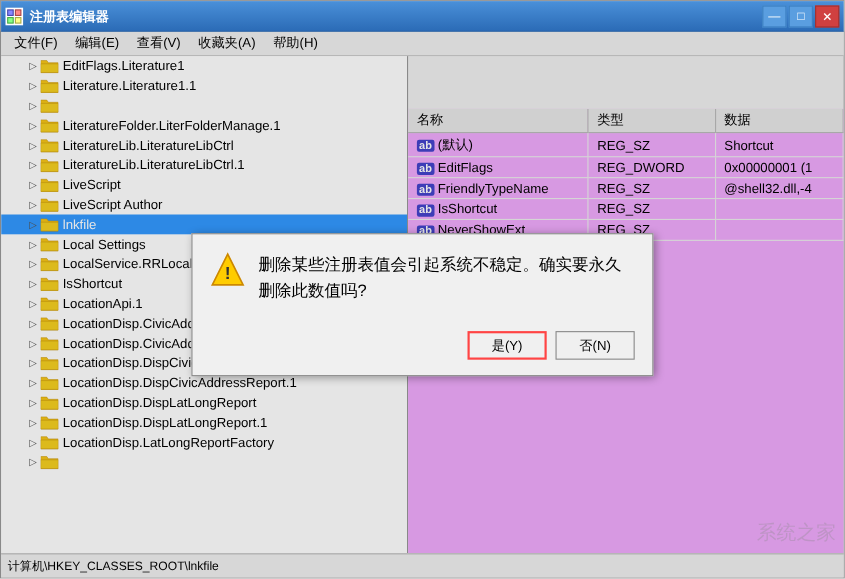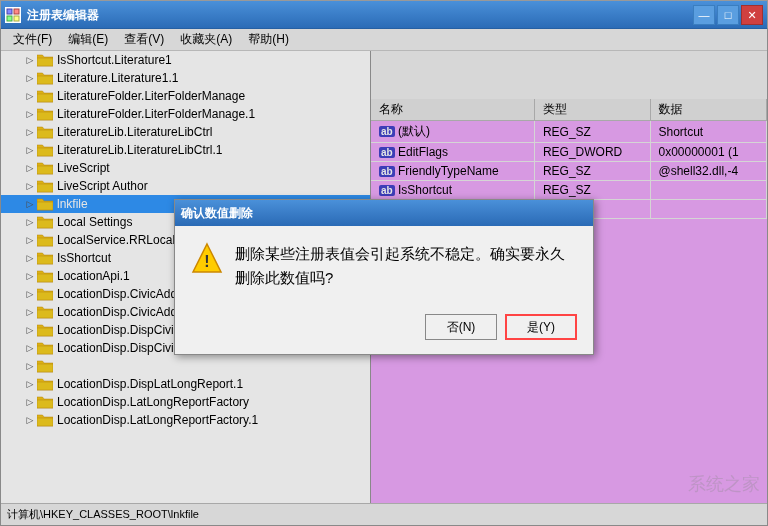--- a/index.html
+++ b/index.html
@@ -304,41 +304,40 @@
 
       <div class="tree-pane">
       <div class="tree-item" style="padding-left: 24px;">
             <span class="expand-arrow">▷</span>
             <span style="display: inline-flex; align-items: center; margin-right: 4px;">
               <svg width="16" height="14" viewBox="0 0 16 14">
       <path d="M0,3 L0,13 L16,13 L16,4 L7,4 L5.5,2 L0,2 Z" fill="#f5c518" stroke="#c8960c" stroke-width="0.5"></path>
       <path d="M0,5 L16,5 L16,13 L0,13 Z" fill="#f5d020" stroke="#c8960c" stroke-width="0.5"></path>
     </svg>
             </span>
-            <span>IsShortcut.Literature1</span>
+            <span>EditFlags.Literature1</span>
           </div>
           <div class="tree-item" style="padding-left: 24px;">
             <span class="expand-arrow">▷</span>
             <span style="display: inline-flex; align-items: center; margin-right: 4px;">
               <svg width="16" height="14" viewBox="0 0 16 14">
       <path d="M0,3 L0,13 L16,13 L16,4 L7,4 L5.5,2 L0,2 Z" fill="#f5c518" stroke="#c8960c" stroke-width="0.5"></path>
       <path d="M0,5 L16,5 L16,13 L0,13 Z" fill="#f5d020" stroke="#c8960c" stroke-width="0.5"></path>
     </svg>
             </span>
             <span>Literature.Literature1.1</span>
           </div>
           <div class="tree-item" style="padding-left: 24px;">
             <span class="expand-arrow">▷</span>
             <span style="display: inline-flex; align-items: center; margin-right: 4px;">
               <svg width="16" height="14" viewBox="0 0 16 14">
       <path d="M0,3 L0,13 L16,13 L16,4 L7,4 L5.5,2 L0,2 Z" fill="#f5c518" stroke="#c8960c" stroke-width="0.5"></path>
       <path d="M0,5 L16,5 L16,13 L0,13 Z" fill="#f5d020" stroke="#c8960c" stroke-width="0.5"></path>
     </svg>
             </span>
-            <span>LiteratureFolder.LiterFolderManage</span>
           </div>
           <div class="tree-item" style="padding-left: 24px;">
             <span class="expand-arrow">▷</span>
             <span style="display: inline-flex; align-items: center; margin-right: 4px;">
               <svg width="16" height="14" viewBox="0 0 16 14">
       <path d="M0,3 L0,13 L16,13 L16,4 L7,4 L5.5,2 L0,2 Z" fill="#f5c518" stroke="#c8960c" stroke-width="0.5"></path>
       <path d="M0,5 L16,5 L16,13 L0,13 Z" fill="#f5d020" stroke="#c8960c" stroke-width="0.5"></path>
     </svg>
             </span>
             <span>LiteratureFolder.LiterFolderManage.1</span>
@@ -474,20 +473,21 @@
             <span>LocationDisp.DispCivicAddressReport.1</span>
           </div>
           <div class="tree-item" style="padding-left: 24px;">
             <span class="expand-arrow">▷</span>
             <span style="display: inline-flex; align-items: center; margin-right: 4px;">
               <svg width="16" height="14" viewBox="0 0 16 14">
       <path d="M0,3 L0,13 L16,13 L16,4 L7,4 L5.5,2 L0,2 Z" fill="#f5c518" stroke="#c8960c" stroke-width="0.5"></path>
       <path d="M0,5 L16,5 L16,13 L0,13 Z" fill="#f5d020" stroke="#c8960c" stroke-width="0.5"></path>
     </svg>
             </span>
+            <span>LocationDisp.DispLatLongReport</span>
           </div>
           <div class="tree-item" style="padding-left: 24px;">
             <span class="expand-arrow">▷</span>
             <span style="display: inline-flex; align-items: center; margin-right: 4px;">
               <svg width="16" height="14" viewBox="0 0 16 14">
       <path d="M0,3 L0,13 L16,13 L16,4 L7,4 L5.5,2 L0,2 Z" fill="#f5c518" stroke="#c8960c" stroke-width="0.5"></path>
       <path d="M0,5 L16,5 L16,13 L0,13 Z" fill="#f5d020" stroke="#c8960c" stroke-width="0.5"></path>
     </svg>
             </span>
             <span>LocationDisp.DispLatLongReport.1</span>
@@ -503,21 +503,20 @@
             <span>LocationDisp.LatLongReportFactory</span>
           </div>
           <div class="tree-item" style="padding-left: 24px;">
             <span class="expand-arrow">▷</span>
             <span style="display: inline-flex; align-items: center; margin-right: 4px;">
               <svg width="16" height="14" viewBox="0 0 16 14">
       <path d="M0,3 L0,13 L16,13 L16,4 L7,4 L5.5,2 L0,2 Z" fill="#f5c518" stroke="#c8960c" stroke-width="0.5"></path>
       <path d="M0,5 L16,5 L16,13 L0,13 Z" fill="#f5d020" stroke="#c8960c" stroke-width="0.5"></path>
     </svg>
             </span>
-            <span>LocationDisp.LatLongReportFactory.1</span>
           </div>
         </div>
 
       <div class="right-pane">
         <table class="registry-table">
           <thead>
             <tr>
               <th>名称</th>
               <th>类型</th>
               <th>数据</th>
@@ -554,33 +553,30 @@
       </div>
     </div>
 
     <div class="status-bar">
       <span>计算机\HKEY_CLASSES_ROOT\lnkfile</span>
     </div>
   </div>
 
   <div class="overlay">
     <div class="dialog">
-      <div class="dialog-title-bar">
-        <span>确认数值删除</span>
-      </div>
       <div class="dialog-body">
         <div class="warning-icon">
           <svg viewBox="0 0 32 32" width="32" height="32">
             <polygon points="16,2 30,30 2,30" fill="#ffcc00" stroke="#cc8800" stroke-width="1.5"></polygon>
             <text x="16" y="25" text-anchor="middle" font-size="16" font-weight="bold" fill="#333">!</text>
           </svg>
         </div>
         <div class="dialog-text">删除某些注册表值会引起系统不稳定。确实要永久删除此数值吗?</div>
       </div>
       <div class="dialog-buttons">
+        <button class="dialog-btn primary">是(Y)</button>
         <button class="dialog-btn">否(N)</button>
-        <button class="dialog-btn primary">是(Y)</button>
       </div>
     </div>
   </div>
 
   <div class="watermark">系统之家</div>
 </div>
 
 </body></html>

